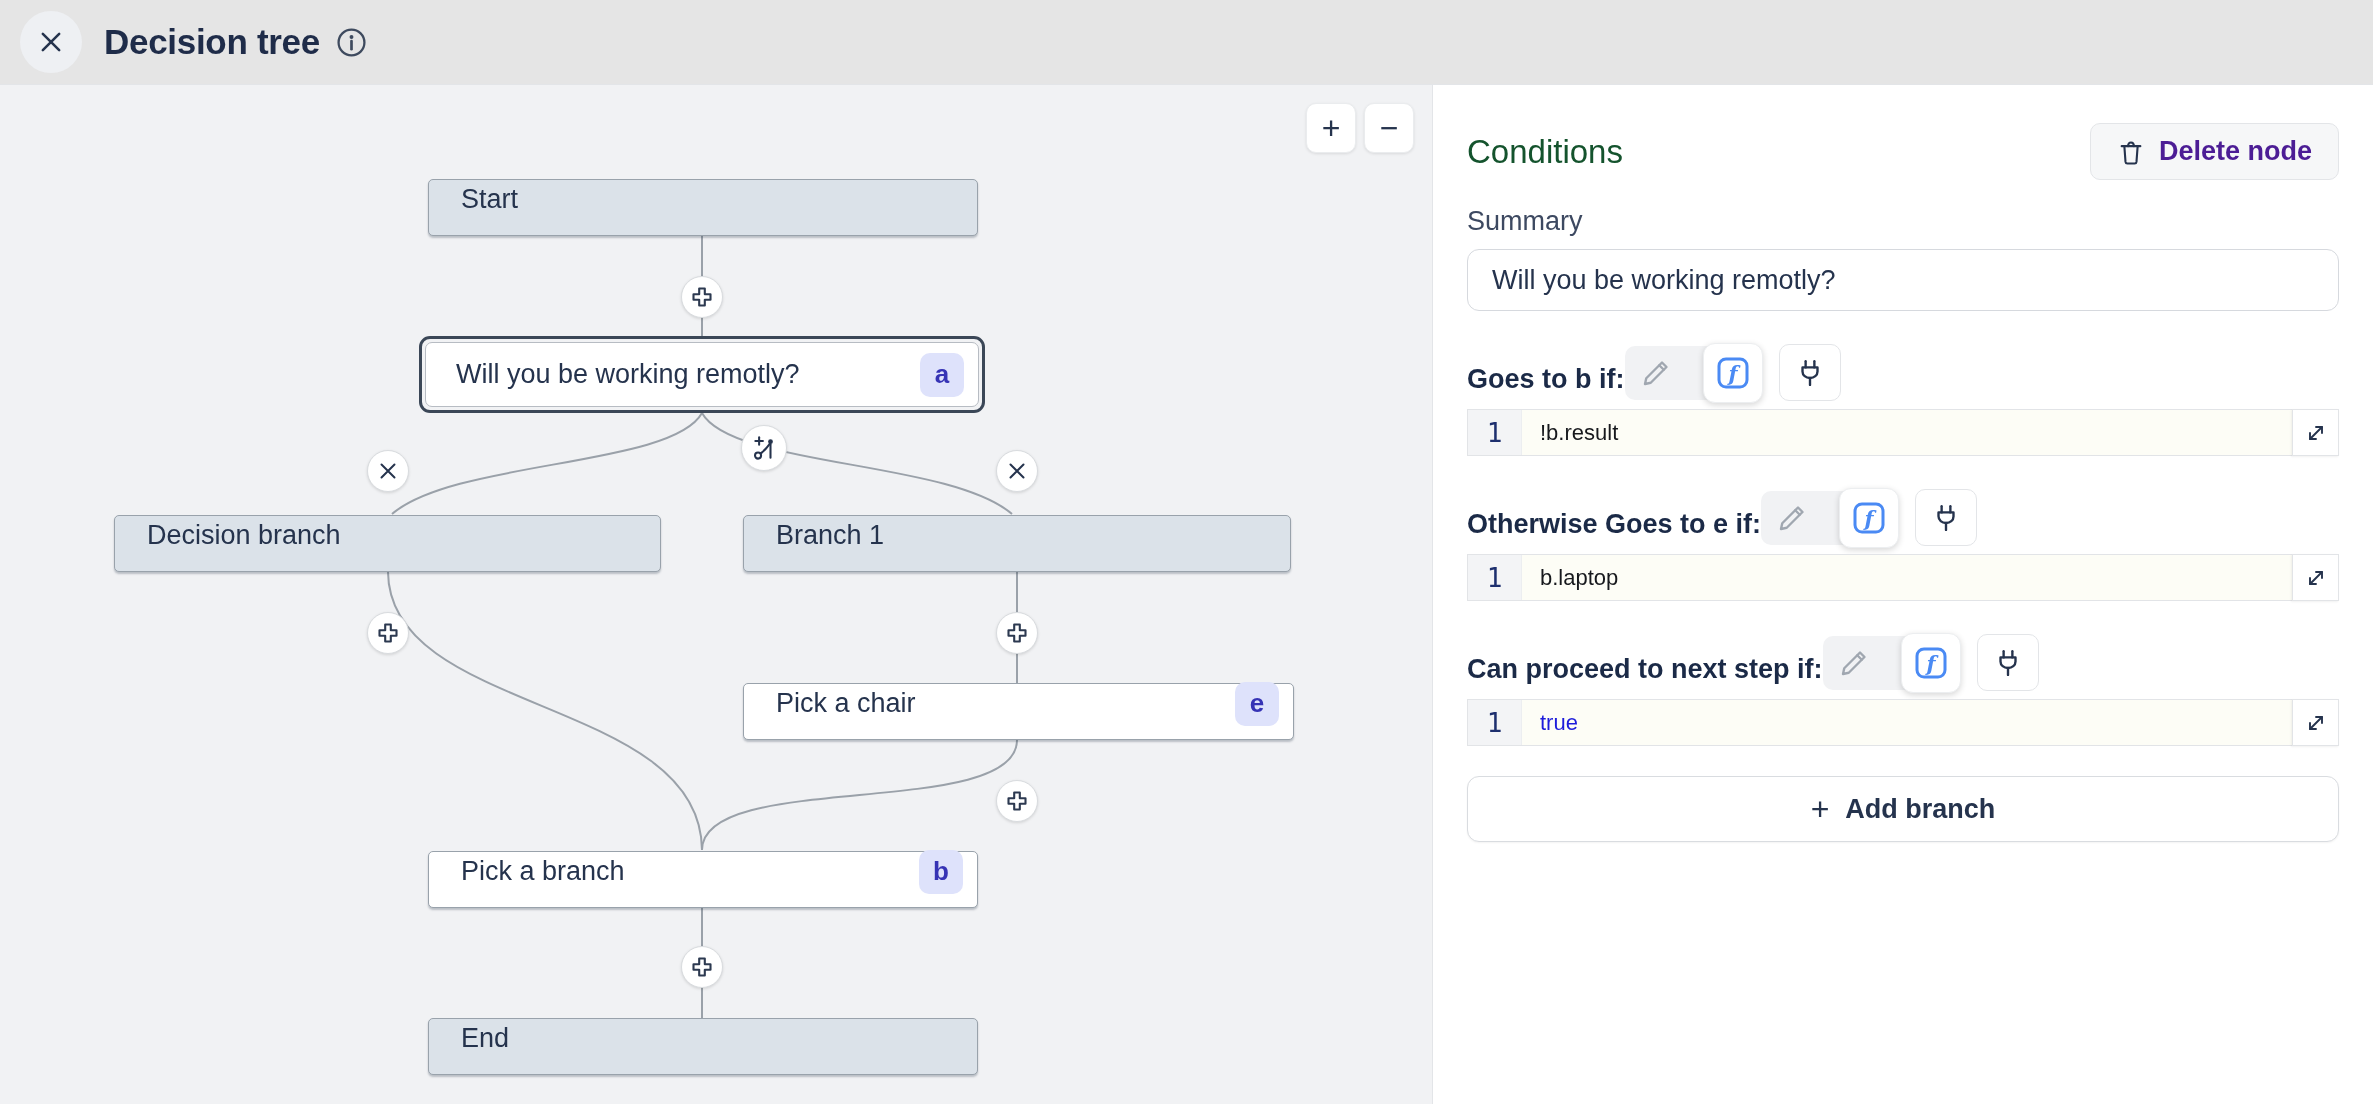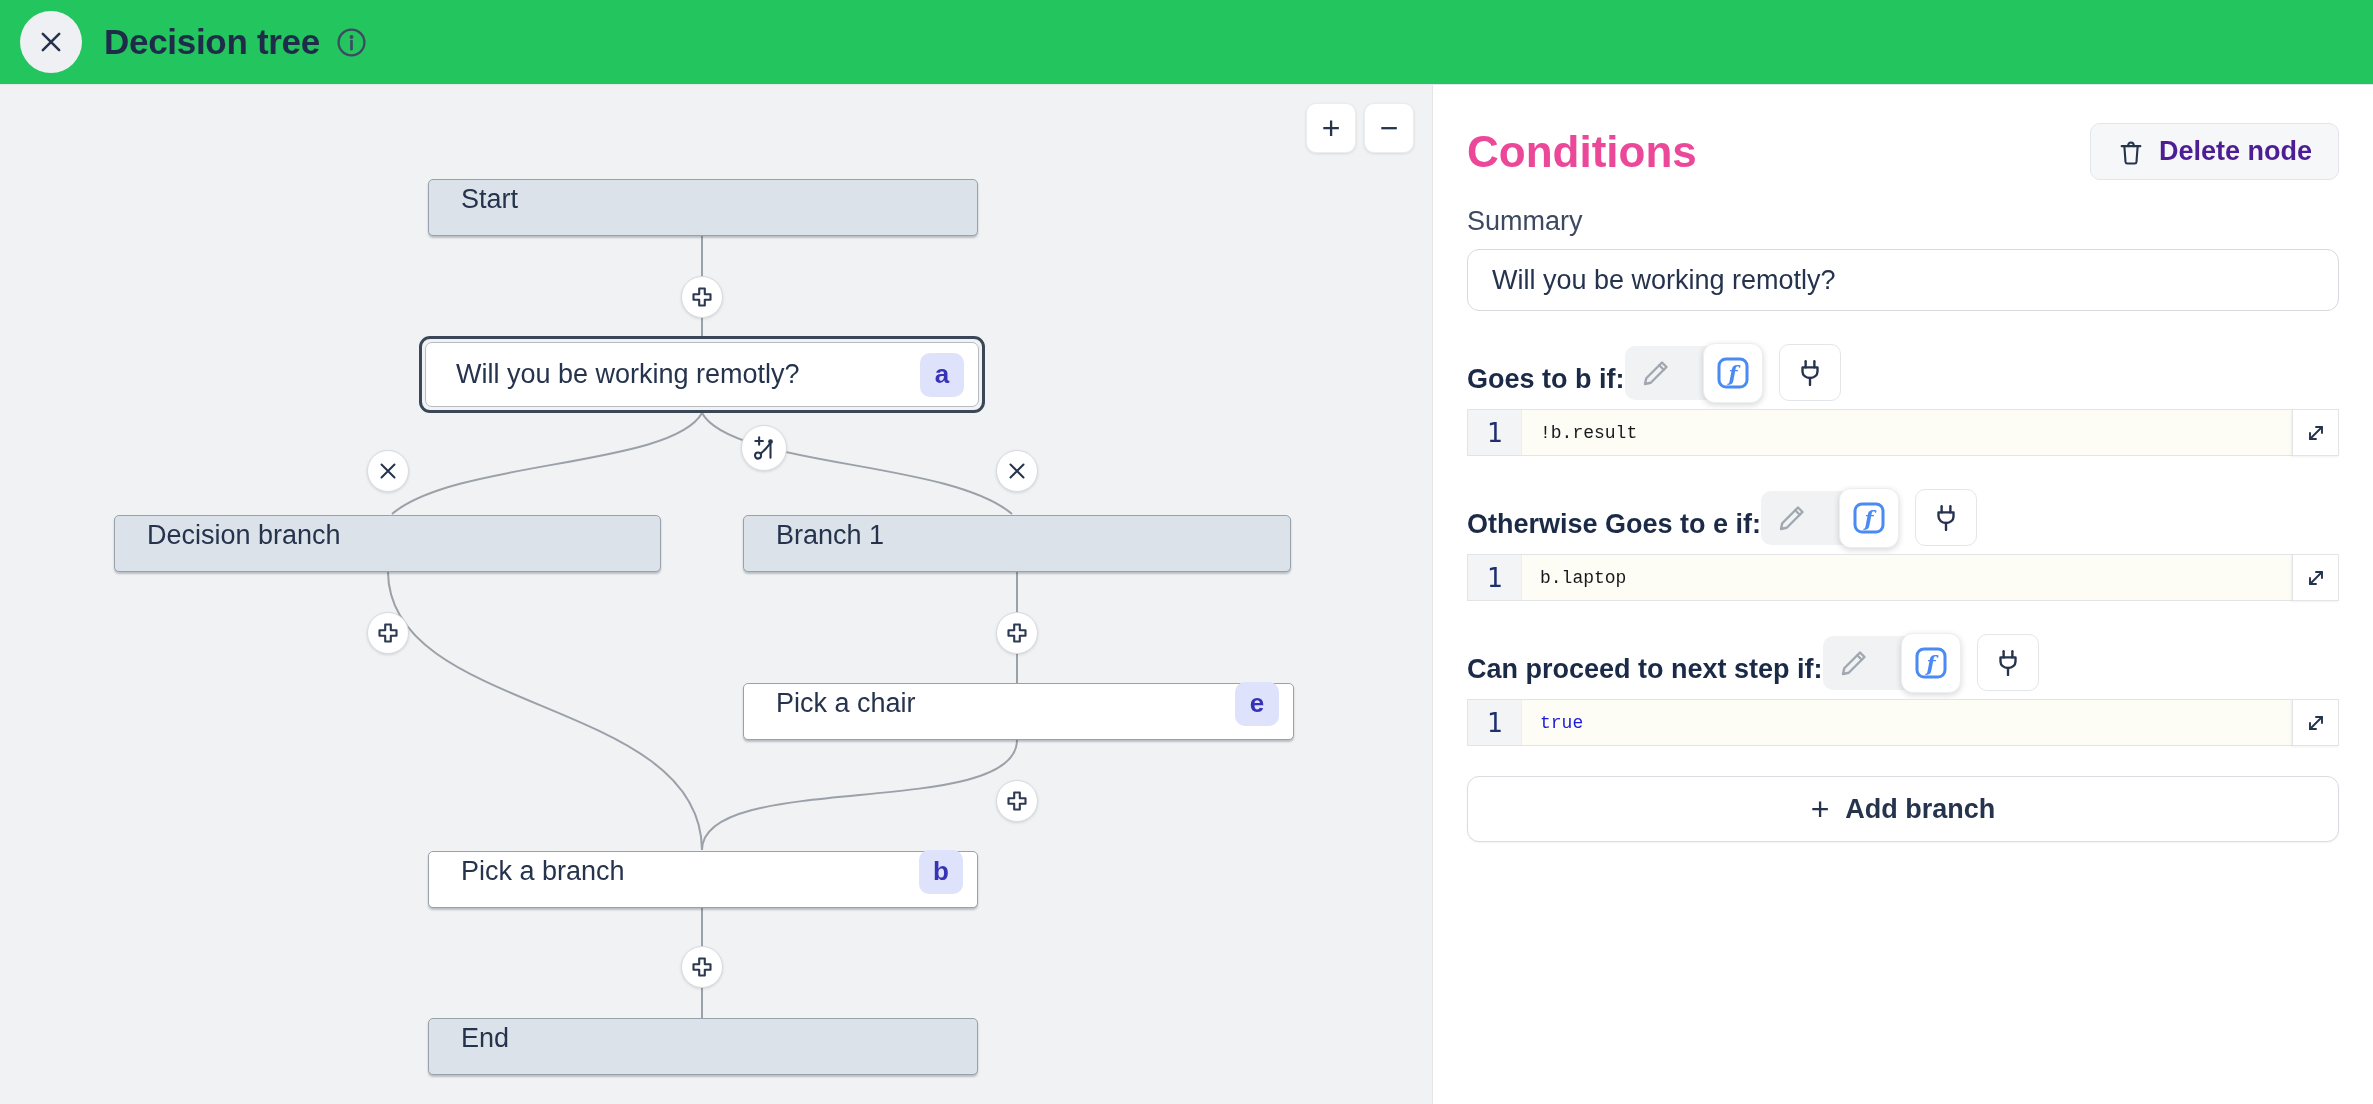--- a/index.html
+++ b/index.html
@@ -1,21 +1,21 @@
 <!DOCTYPE html>
 <html><head>
 <meta charset="utf-8">
 <style>
   * { box-sizing: border-box; margin: 0; padding: 0; }
   html,body { width:2373px; height:1104px; overflow:hidden; background:#fff;
               font-family:"Liberation Sans", sans-serif; }
   .app { width:2373px; height:1104px; display:flex; flex-direction:column; }
 
   
-  .topbar { height:85px; background:#22c55e; border-bottom:1px solid #e3e5e8;
+  .topbar { height:85px; background:#e5e5e5; border-bottom:1px solid #e3e5e8;
             display:flex; align-items:center; padding-left:20px; flex:none; }
   .close-circle { width:62px; height:62px; border-radius:50%; background:#eef0f3;
                   display:flex; align-items:center; justify-content:center; cursor:pointer; flex:none; }
   .page-title { font-size:35px; font-weight:700; color:#1f2c49; margin-left:22px; letter-spacing:-0.3px; }
   .info-icon { margin-left:16px; display:flex; align-items:center; }
 
   
   .main { flex:1; display:flex; min-height:0; }
   .canvas { position:relative; width:1432px; flex:none; background:#f1f2f4; overflow:hidden; }
   .edges { position:absolute; left:0; top:0; }
@@ -45,21 +45,21 @@
   
   .zoom-controls { position:absolute; top:18px; right:18px; display:flex; gap:8px; }
   .zoom-btn { width:50px; height:50px; border-radius:10px; background:#fff; border:1px solid #eaecee;
               box-shadow:0 1px 3px rgba(0,0,0,.10); font-size:32px; color:#25334d;
               display:flex; align-items:center; justify-content:center; cursor:pointer;
               font-family:"Liberation Sans", sans-serif; }
 
   
   .panel { flex:1; background:#fff; border-left:1px solid #e3e5e8; padding:0 34px; overflow:hidden; }
   .panel-header { margin-top:38px; display:flex; justify-content:space-between; align-items:center; }
-  .panel-title { font-size:44px; font-weight:700; color:#ec4899; }
+  .panel-title { font-size:33px; font-weight:400; color:#14532d; }
   .delete-btn { height:57px; padding:0 26px; border-radius:10px; background:#f6f7f8;
                 border:1px solid #e3e5e8; display:flex; align-items:center; gap:14px;
                 font-size:27px; font-weight:600; color:#4c1d95; cursor:pointer;
                 font-family:"Liberation Sans", sans-serif; }
   .summary-label { margin-top:26px; font-size:27px; color:#3d4961; }
   .summary-input { margin-top:12px; width:100%; height:62px; border:1px solid #d6d9de; border-radius:12px;
                    padding:0 24px; font-size:27px; color:#25334d; background:#fff; outline:none;
                    font-family:"Liberation Sans", sans-serif; }
 
   .section { margin-top:30px; }
@@ -74,21 +74,21 @@
   .plug-btn { width:62px; height:57px; background:#fff; border:1px solid #e3e5e8; border-radius:10px;
               display:flex; align-items:center; justify-content:center; cursor:pointer; }
   .pencil-btn { cursor:pointer; display:flex; }
 
   .code-row { position:relative; margin-top:8px; height:47px; border:1px solid #e2e4e7;
               background:#fdfdf6; display:flex; }
   .gutter { width:54px; flex:none; background:#f3f4f6; border-right:1px solid #eceef0;
             display:flex; align-items:center; justify-content:center;
             font-family:"DejaVu Sans Mono", monospace; font-size:26px; color:#1d2f6e; }
   .code { display:flex; align-items:center; padding-left:18px;
-          font-family:Liberation Mono, monospace; font-size:18px; color:#17191d; }
+          font-family:Liberation Sans, sans-serif; font-size:22px; color:#17191d; }
   .code.keyword { color:#1d1cdb; }
   .expand-btn { position:absolute; right:-1px; top:-1px; width:47px; height:47px; background:#fff;
                 border:1px solid #e2e4e7; display:flex; align-items:center; justify-content:center;
                 cursor:pointer; box-shadow:-1px 1px 2px rgba(0,0,0,.06); }
 
   .add-branch-btn { margin-top:30px; width:100%; height:66px; border:1px solid #d9dce0; border-radius:12px;
                     background:#fff; box-shadow:0 1px 2px rgba(0,0,0,.05);
                     display:flex; align-items:center; justify-content:center; gap:16px;
                     font-size:27px; font-weight:700; color:#25334d; cursor:pointer;
                     font-family:"Liberation Sans", sans-serif; }

